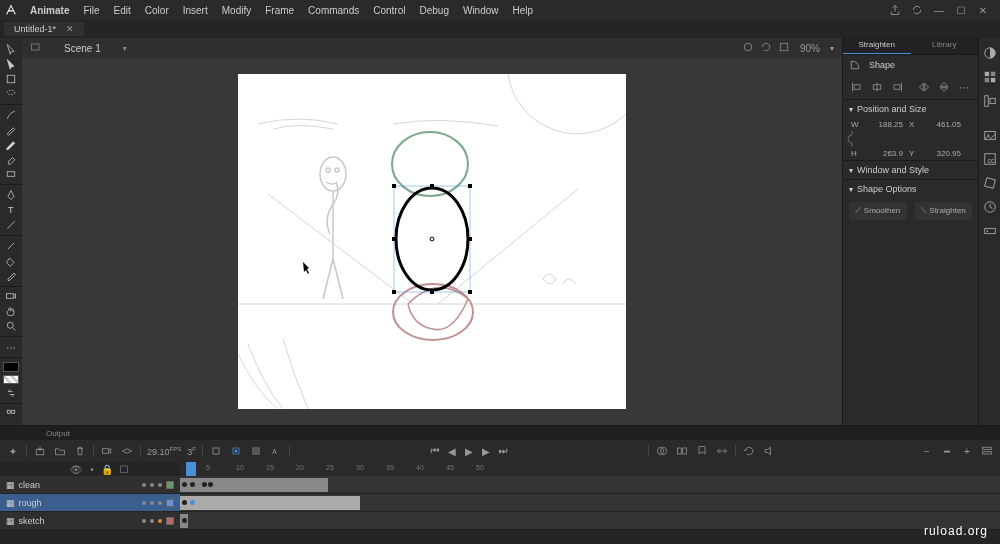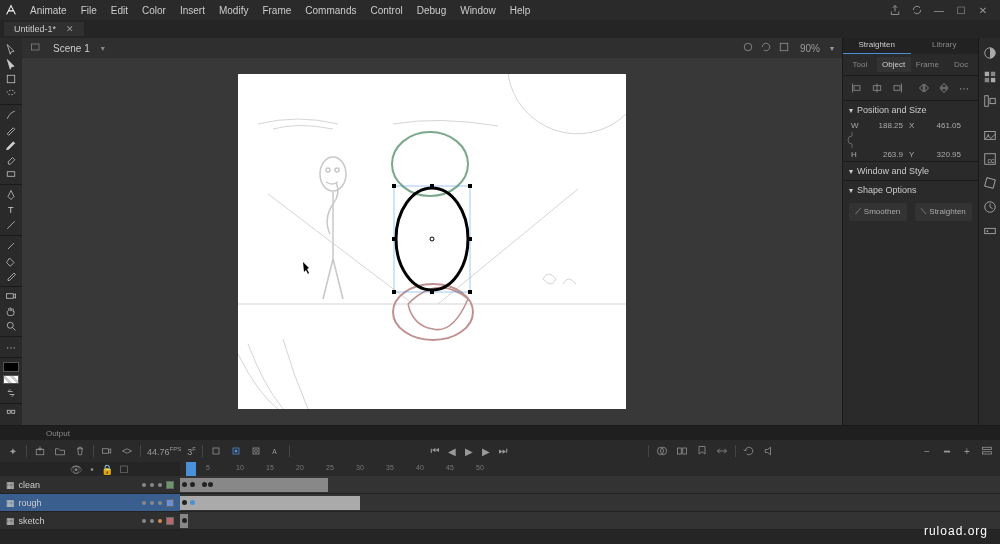--- a/index.html
+++ b/index.html
@@ -2,39 +2,39 @@
 <html><head>
 <meta charset="utf-8">
 <style>
 * { margin: 0; padding: 0; box-sizing: border-box; font-family: 'Segoe UI', Arial, sans-serif; }
 body { background: #1a1a1a; color: #ccc; width: 1000px; height: 544px; overflow: hidden; position: relative; font-size: 10px; }
 
 
 .menu-bar { height: 20px; background: #2a2a2a; display: flex; align-items: center; padding: 0 4px; gap: 2px; }
 .menu-bar .logo { width: 14px; height: 14px; margin-right: 4px; display: flex; align-items: center; justify-content: center; }
 .menu-bar .menu-item { padding: 2px 6px; font-size: 10px; color: #ccc; cursor: pointer; }
-.menu-bar .app-name { font-weight: 400; padding: 2px 6px; }
+.menu-bar .app-name { font-weight: 700; padding: 2px 6px; }
 .window-controls { margin-left: auto; display: flex; gap: 8px; padding-right: 6px; }
 .window-controls span { width: 14px; height: 14px; display: flex; align-items: center; justify-content: center; cursor: pointer; color: #999; }
 
 
 .tab-bar { height: 18px; background: #252525; display: flex; align-items: center; padding: 0 4px; }
 .tab { padding: 2px 10px; font-size: 9px; background: #303030; color: #ccc; display: flex; align-items: center; gap: 10px; }
 .tab .close { font-size: 9px; color: #999; }
 
 
 .main { display: flex; height: 387px; }
 .tools-left { width: 22px; background: #2a2a2a; display: flex; flex-direction: column; padding: 4px 0; gap: 1px; }
 .tools-left .tool { width: 22px; height: 18px; display: flex; align-items: center; justify-content: center; color: #aaa; cursor: pointer; }
 .tools-left .tool svg { width: 12px; height: 12px; }
 .tools-left .divider { height: 1px; background: #1a1a1a; margin: 2px 0; }
 .tools-left .color-swatch { width: 16px; height: 12px; margin: 1px auto; border: 1px solid #555; }
 
 .stage-area { flex: 1; background: #383838; display: flex; flex-direction: column; overflow: hidden; }
-.stage-header { height: 20px; background: #2f2f2f; display: flex; align-items: center; padding: 0 8px; gap: 11px; }
+.stage-header { height: 20px; background: #2f2f2f; display: flex; align-items: center; padding: 0 8px; gap: 22px; }
 .stage-header .scene-icon { color: #888; }
 .stage-header .scene-label { font-size: 10px; }
 .stage-header .chevron { color: #888; font-size: 8px; }
 .stage-header .right-controls { margin-left: auto; display: flex; align-items: center; gap: 6px; }
 .stage-header .right-controls span { color: #999; cursor: pointer; }
 .stage-header .zoom { font-size: 10px; padding: 0 4px; }
 
 .canvas-wrap { flex: 1; display: flex; align-items: center; justify-content: center; position: relative; background: #383838; }
 .canvas { width: 388px; height: 335px; background: #fff; position: relative; }
 .canvas svg { width: 100%; height: 100%; }
@@ -336,27 +336,27 @@
         </svg>
       </div>
     </div>
   </div>
 
   <div class="properties">
     <div class="properties-tabs">
       <div class="ptab active">Straighten</div>
       <div class="ptab">Library</div>
     </div>
-    <div class="prop-row">
-      <div class="pbtn">Tool</div>
-      <div class="pbtn active">Object</div>
-      <div class="pbtn">Frame</div>
-      <div class="pbtn">Doc</div>
-    </div>
     <div class="prop-section">
+      <div class="shape-label">
+        <svg width="12" height="12" viewBox="0 0 16 16">
+            <path d="M3 3 Q13 3 13 13 L3 13z" stroke="#aaa" fill="none"></path>
+          </svg>
+        <span>Shape</span>
+      </div>
       <div class="icon-row">
         <span>
             <svg width="12" height="12" viewBox="0 0 16 16">
               <line x1="2" y1="2" x2="2" y2="14" stroke="#999"></line>
               <rect x="4" y="5" width="8" height="6" stroke="#999" fill="none"></rect>
             </svg>
           </span>
         <span>
             <svg width="12" height="12" viewBox="0 0 16 16">
               <line x1="8" y1="2" x2="8" y2="14" stroke="#999"></line>
@@ -509,21 +509,21 @@
           <rect x="2" y="5" width="8" height="6" stroke="#999" fill="none"></rect>
           <path d="M10 7l3-2v6l-3-2" stroke="#999" fill="none"></path>
         </svg>
       </span>
     <span class="tbtn">
         <svg width="12" height="12" viewBox="0 0 16 16">
           <path d="M2 8l6-3 6 3-6 3z" stroke="#999" fill="none"></path>
         </svg>
       </span>
     <span class="tsep"></span>
-    <span class="ttext"><span>44.76</span><sup style="font-size:6px">FPS</sup></span>
+    <span class="ttext"><span>29.10</span><sup style="font-size:6px">FPS</sup></span>
     <span class="ttext"><span>3</span><sup style="font-size:6px">F</sup></span>
     <span class="tsep"></span>
     <span class="tbtn">
         <svg width="12" height="12" viewBox="0 0 16 16">
           <rect x="4" y="4" width="8" height="8" stroke="#999" fill="none"></rect>
         </svg>
       </span>
     <span class="tbtn active">
         <svg width="12" height="12" viewBox="0 0 16 16">
           <rect x="4" y="4" width="8" height="8" stroke="#4a90d9" fill="none"></rect>

